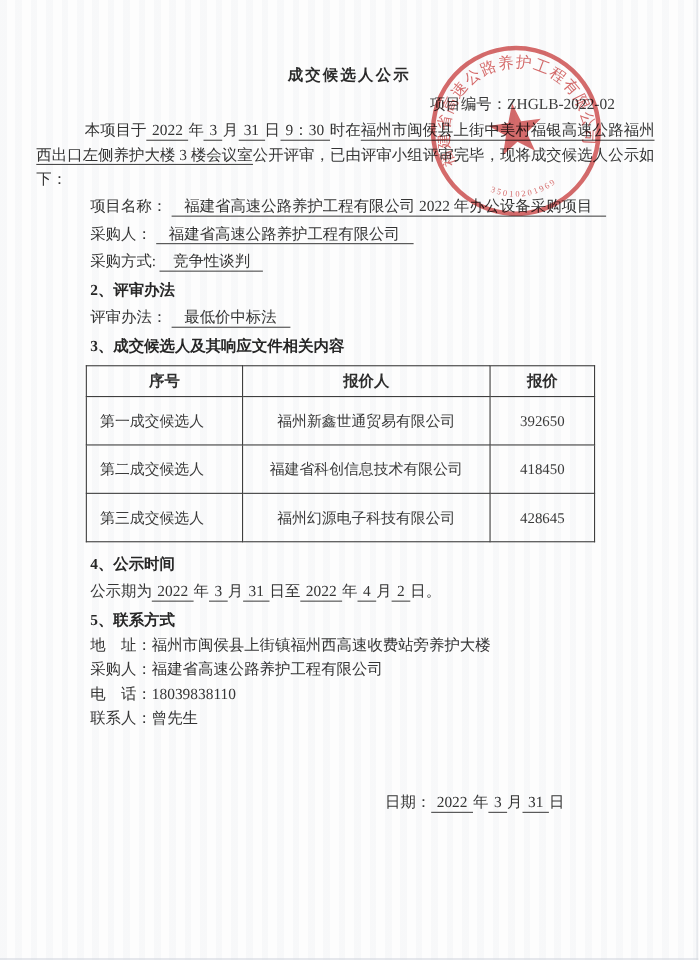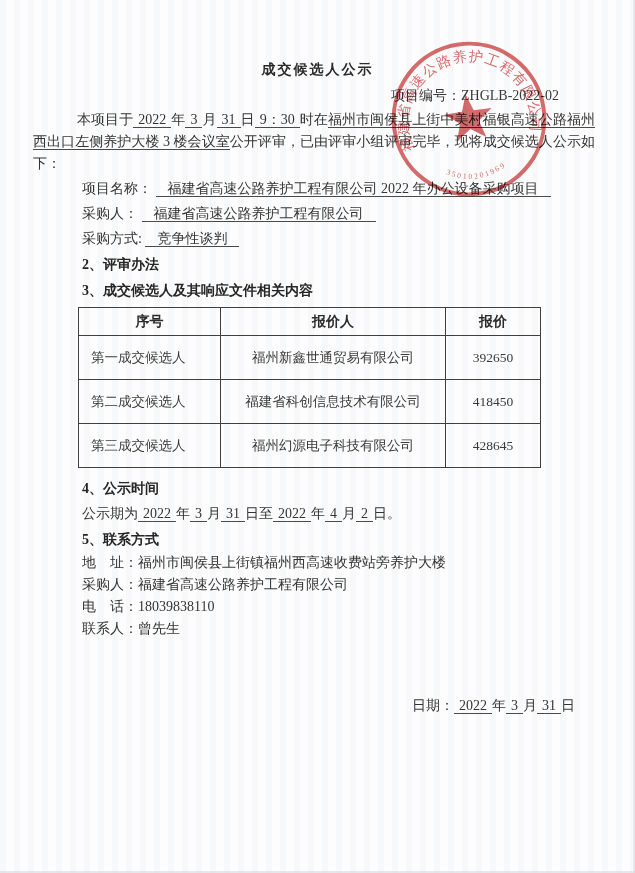--- a/index.html
+++ b/index.html
@@ -86,21 +86,20 @@
   table.bid td{height:43px;text-align:center;margin-top:15px;}
   table.bid td.seq{text-align:left;padding-left:12px;}
   .col-seq{width:142px;}
   .col-bidder{width:225px;}
   .col-price{width:95px;}
   .contact{line-height:21px;margin-top:1px;}
   .date-line{
     margin-top:56px;
     margin-left:268px;
     line-height:22px;
-    text-align:right;
   }
   .stamp{
     position:absolute;
     left:388px;top:38px;
     width:162px;height:162px;
     transform:rotate(-8deg);
     opacity:0.82;
     mix-blend-mode:multiply;
     pointer-events:none;
   }
@@ -145,20 +144,24 @@
     <div class="field">
       <span>采购人：</span>
       <span class="val">福建省高速公路养护工程有限公司</span>
     </div>
     <div class="field">
       <span>采购方式:</span>
       <span class="val">竞争性谈判</span>
     </div>
 
     <div class="sec-h" style="margin-top:4px;">2、评审办法</div>
+    <div class="field">
+      <span>评审办法：</span>
+      <span class="val">最低价中标法</span>
+    </div>
 
     <div class="sec-h" style="margin-top:4px;">3、成交候选人及其响应文件相关内容</div>
 
     <table class="bid">
       <colgroup>
           <col class="col-seq">
           <col class="col-bidder">
           <col class="col-price">
         </colgroup>
       <thead>

